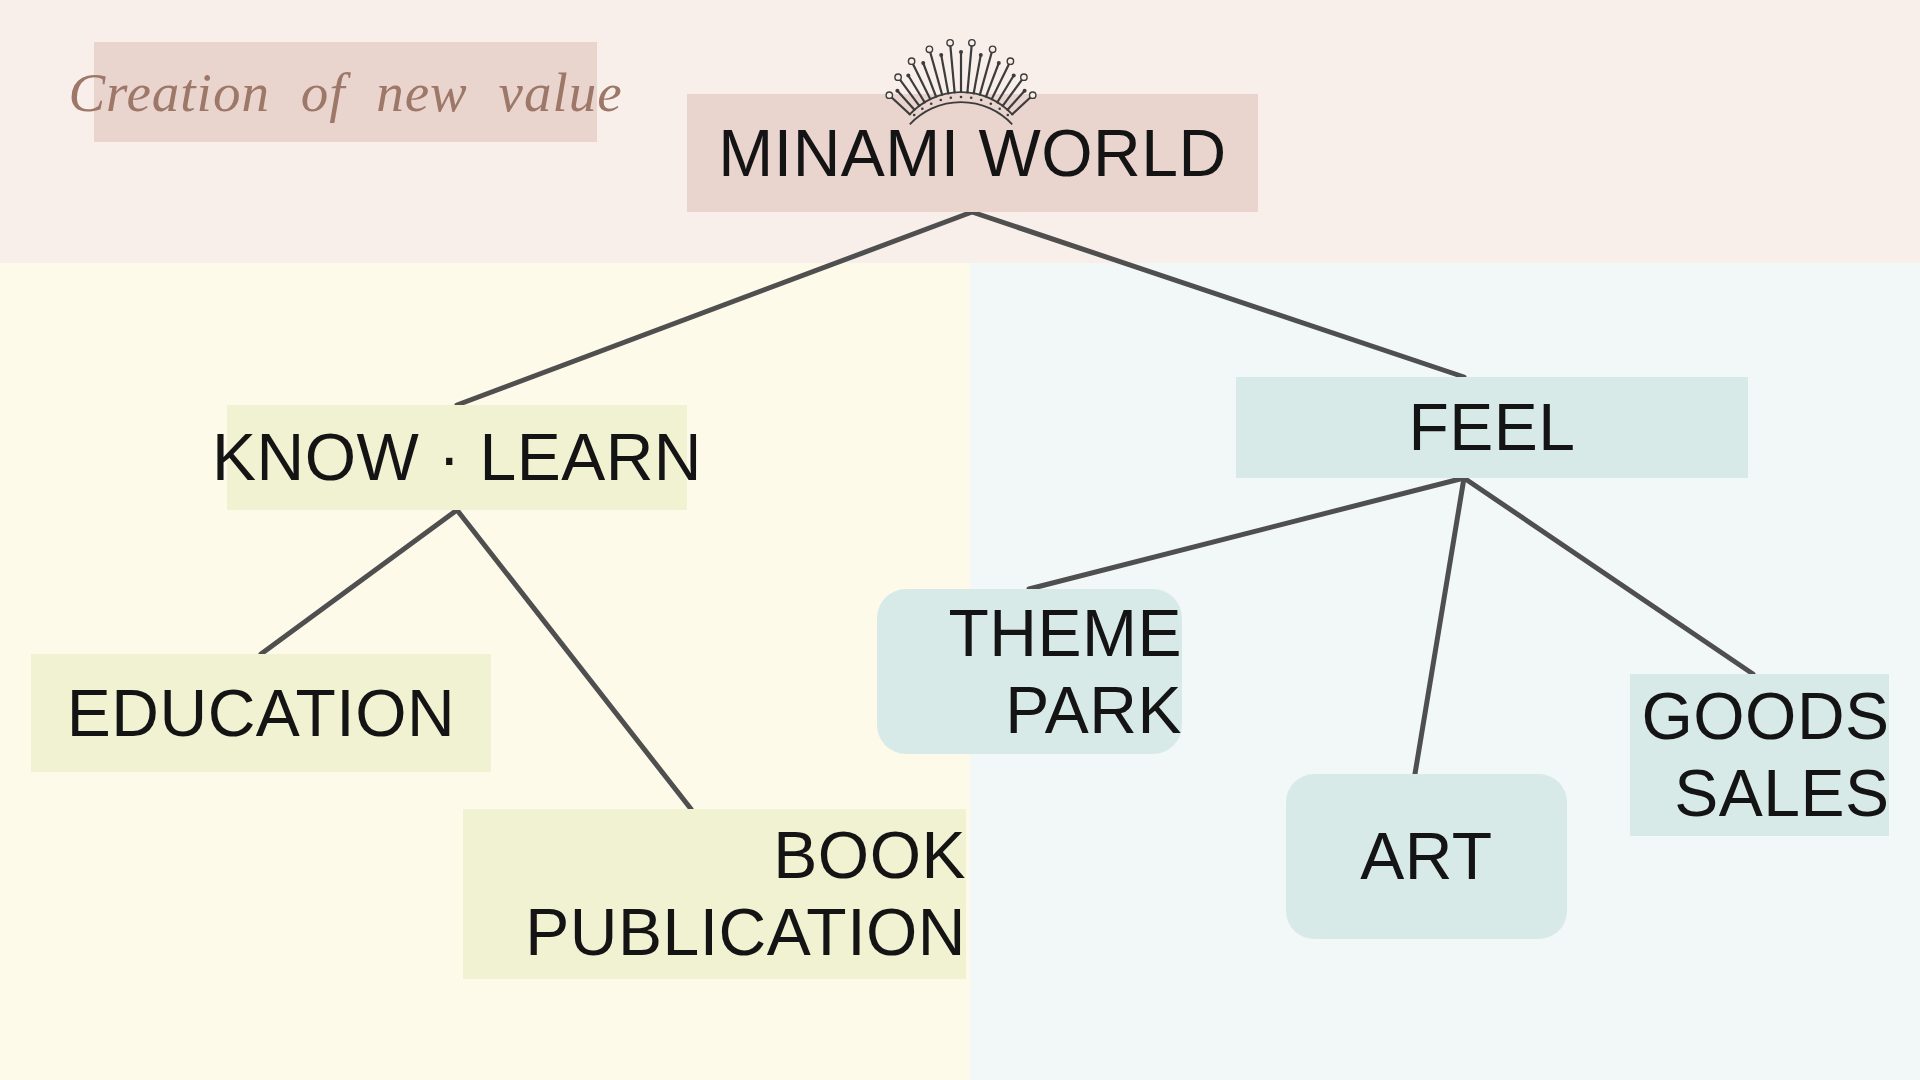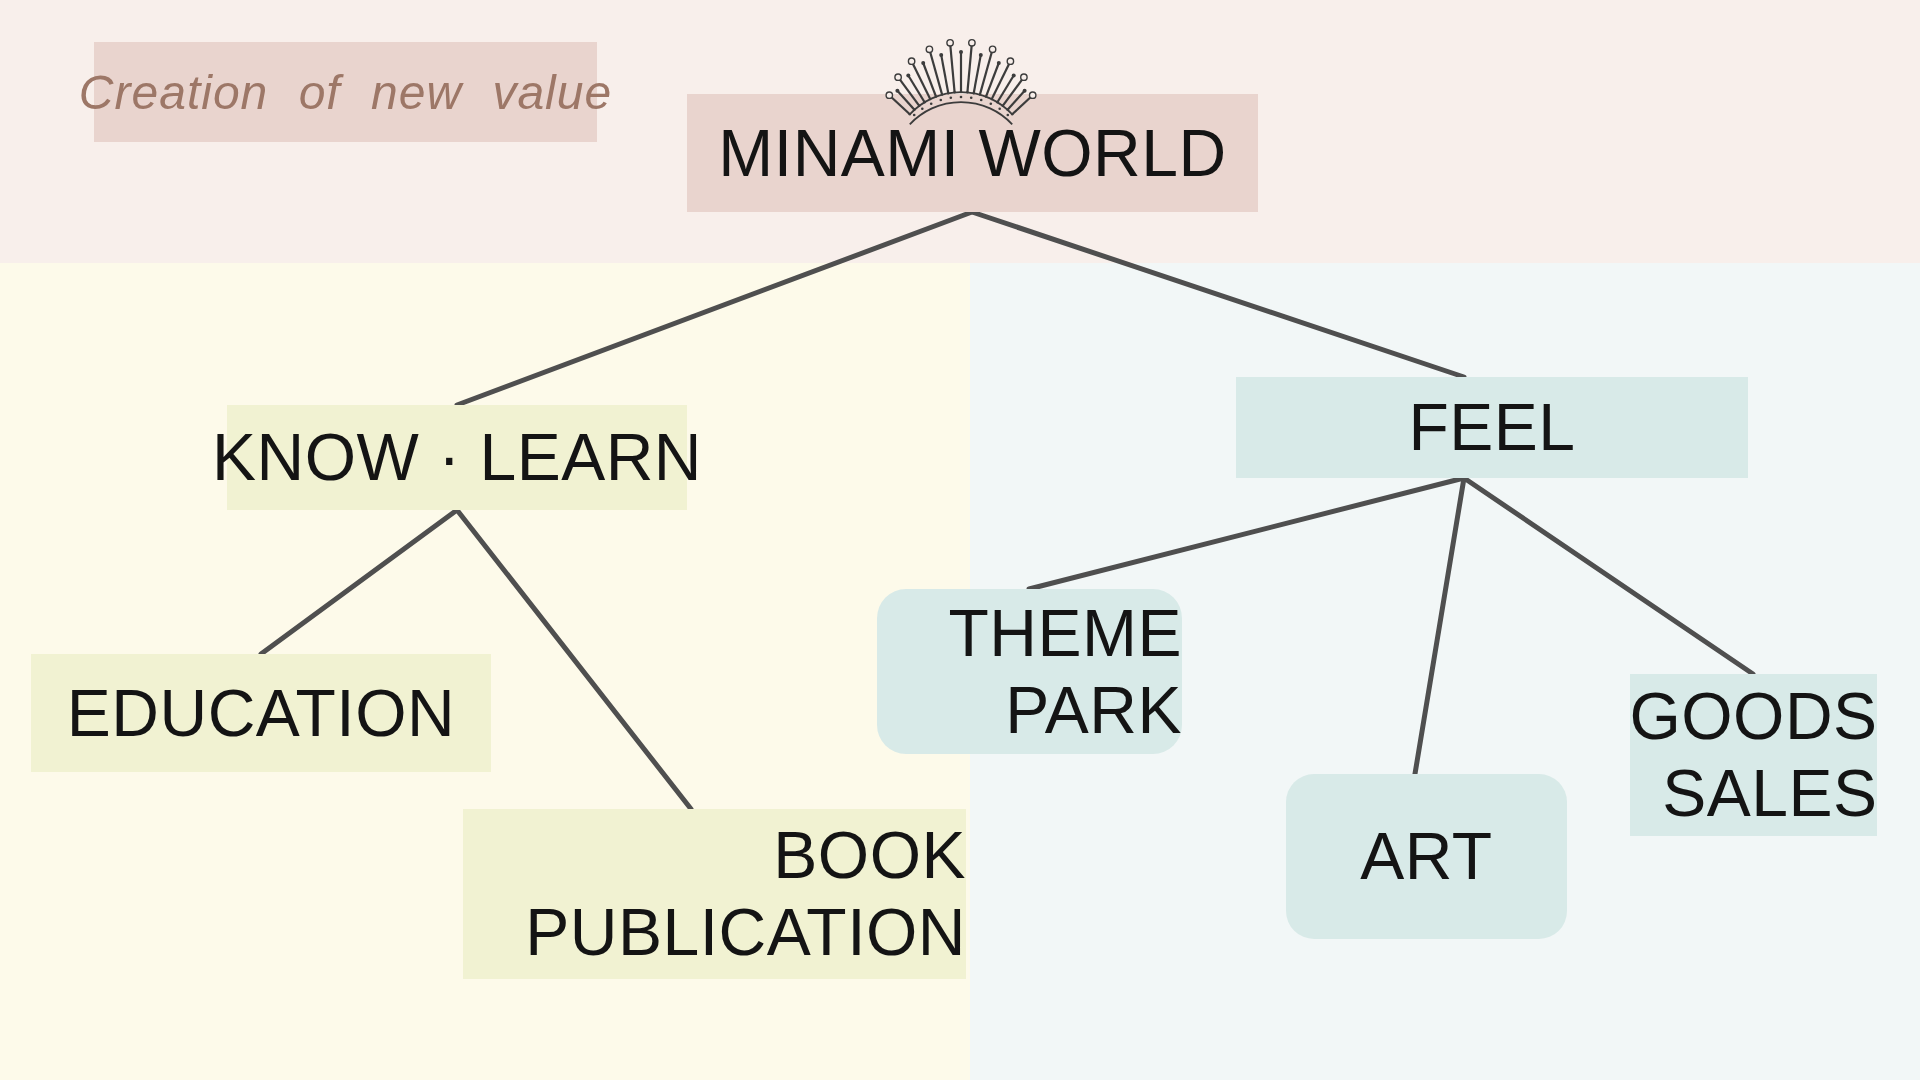--- a/index.html
+++ b/index.html
@@ -26,33 +26,33 @@
   .pink{background:var(--root-box-bg,#e9d4ce);}
   .yellow{background:var(--left-box-bg,#f1f2d2);}
   .teal{background:var(--right-box-bg,#d8eae8);}
 
   .banner{
     position:absolute;left:94px;top:42px;width:503px;height:100px;z-index:2;
     display:flex;align-items:center;justify-content:center;
     background:var(--root-box-bg,#e9d4ce);
   }
   .banner .script-text{
-    font-family:Liberation Sans, sans-serif;font-style:italic;
-    font-size:48px;color:var(--banner-text,#9d7767);
+    font-family:Liberation Serif, serif;font-style:italic;
+    font-size:55px;color:var(--banner-text,#9d7767);
     letter-spacing:1px;word-spacing:16px;white-space:nowrap;
   }
 
   #node-minami{left:687px;top:94px;width:571px;height:118px;}
   #node-know-learn{left:227px;top:405px;width:460px;height:105px;white-space:nowrap;}
   #node-education{left:31px;top:654px;width:460px;height:118px;white-space:nowrap;}
   #node-book{left:463px;top:809px;width:456px;height:170px;padding-left:47px;}
   #node-feel{left:1236px;top:377px;width:512px;height:101px;white-space:nowrap;}
   #node-theme-park{left:877px;top:589px;width:305px;height:165px;border-radius:29px;}
   #node-art{left:1286px;top:774px;width:281px;height:165px;white-space:nowrap;border-radius:28px;}
-  #node-goods{left:1630px;top:674px;width:247px;height:162px;}
+  #node-goods{left:1630px;top:674px;width:247px;height:162px;padding-left:12px;}
 
   .crown{position:absolute;left:870px;top:25px;width:180px;height:100px;z-index:3;}
   .crown g{stroke:#3c3c3c;fill:none;stroke-width:1.8;}
 </style>
 </head>
 <body>
 
 <div class="region bg-top"></div>
 <div class="region bg-left"></div>
 <div class="region bg-right"></div>

